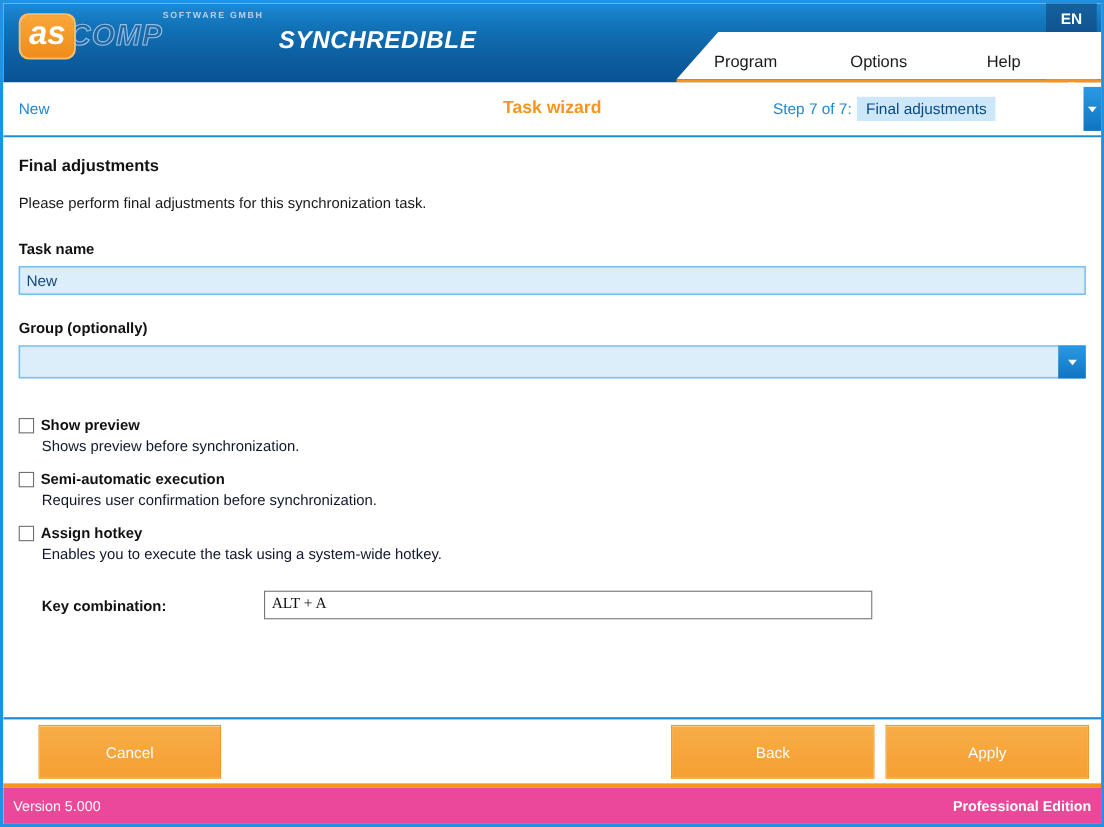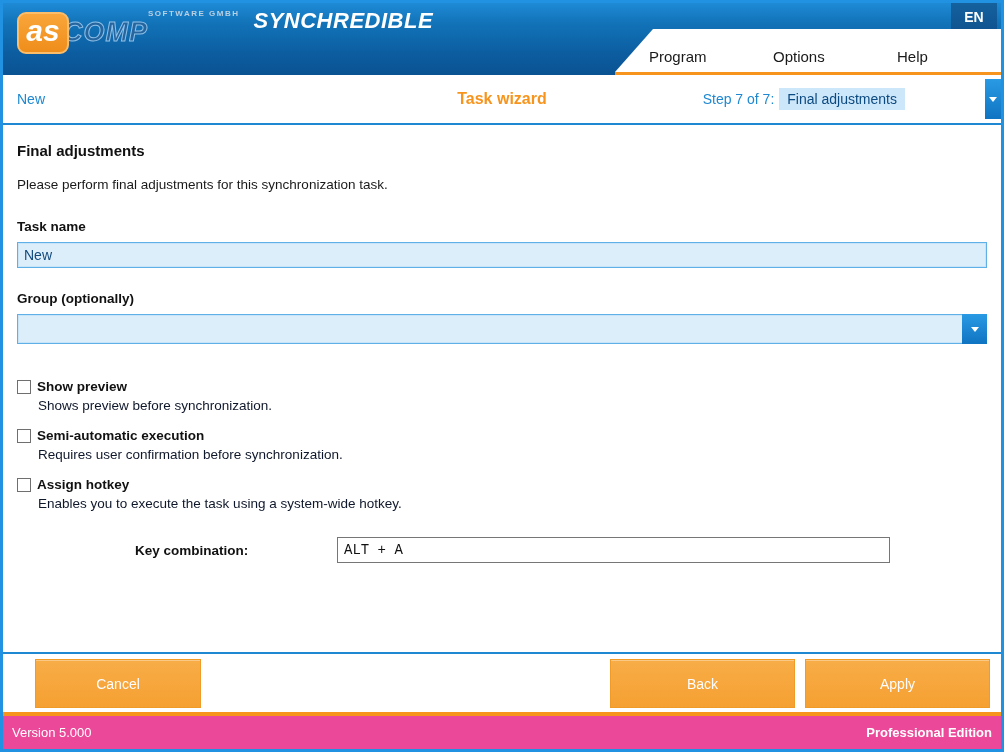--- a/index.html
+++ b/index.html
@@ -27,21 +27,21 @@
     display: flex; align-items: center; justify-content: center;
     padding-bottom: 4px; z-index: 2;
   }
   .logo-mid { margin-left: -6px; z-index: 1; display:flex; flex-direction:row; }
   .logo-comp {
     font-style: italic; font-weight: 800; font-size: 27px; letter-spacing: 1px;
     color: #27659f; -webkit-text-stroke: 1px #8fc1e8; line-height: 30px; margin-top: 9px;
   }
   .logo-sub { font-size: 8px; letter-spacing: 1.5px; color: #b9cfe2; margin-top: 1px; font-weight: bold; }
   .logo-product {
-    margin-left: 14px; 
+    margin-left: 14px; margin-top: 16px;
     font-style: italic; font-weight: 800; font-size: 22px; letter-spacing: .5px; color: #fff;
   }
 
   .win-btns { position: absolute; top: 0; right: 4px; display: flex; gap: 3px; flex-direction: column; }
   .win-btn {
     width: 46px; height: 27px; border: none; cursor: pointer;
     color: #fff; font-size: 14px; font-weight: bold; font-family: inherit;
     background: linear-gradient(180deg,#14619e,#0f5490);
     display: flex; align-items: center; justify-content: center;
   }
@@ -102,24 +102,24 @@
 
   .opt-group { margin-bottom: 15px; }
   .opt-row { display: flex; align-items: center; }
   .checkbox {
     width: 14px; height: 14px; background: #fff; border: 1px solid #6f6f6f;
     display: inline-block; cursor: pointer; flex: 0 0 14px;
   }
   .opt-label { font-size: 13.5px; font-weight: bold; color: #111; margin-left: 6px; cursor: pointer; }
   .opt-desc { font-size: 13.5px; color: #0f172a; margin: 4px 0 0 21px; }
 
-  .hotkey-row { display: flex; align-items: center; margin: 26px 0 0 21px; justify-content: center; }
+  .hotkey-row { display: flex; align-items: center; margin: 26px 0 0 21px; }
   .hotkey-label { font-size: 13.5px; font-weight: bold; color: #111; width: 202px; }
   .hotkey-input {
-    width: 553px; height: 26px; font-family: Liberation Mono, monospace; font-size: 14px; color: #111;
+    width: 553px; height: 26px; font-family: Liberation Serif, serif; font-size: 14px; color: #111;
     background: #fff; border: 1px solid #767676; padding: 0 6px; outline: none;
   }
 
   
   .footer { flex: 0 0 60px; position: relative; background: #fff; border-top: 2px solid #1e88d2; }
   .action-btn {
     position: absolute; top: 5px; height: 49px; border: 1px solid #f09b28; cursor: pointer;
     background: linear-gradient(180deg,#f8ad47 0%,#f5a032 100%);
     box-shadow: inset 0 1px 0 rgba(255,255,255,.35);
     color: #fdfdfd; font-size: 14px; font-family: inherit;

